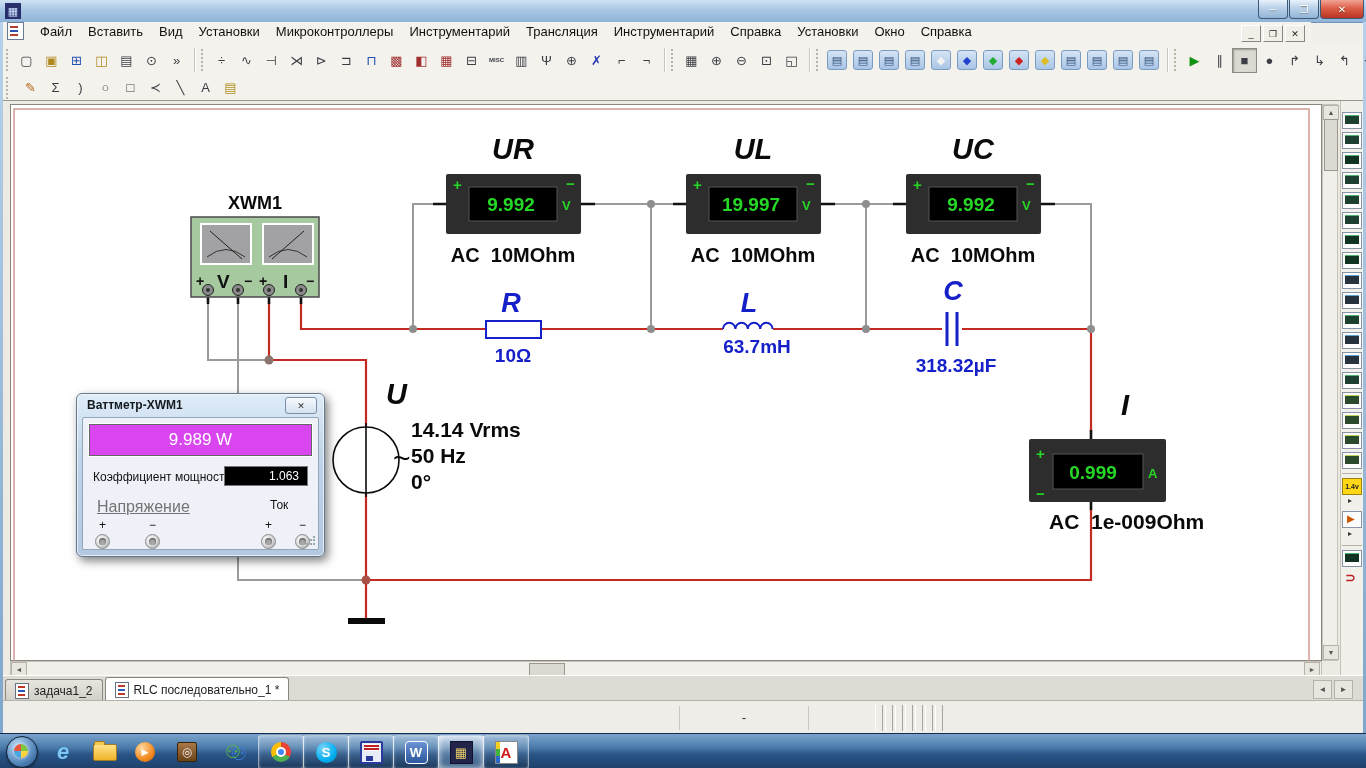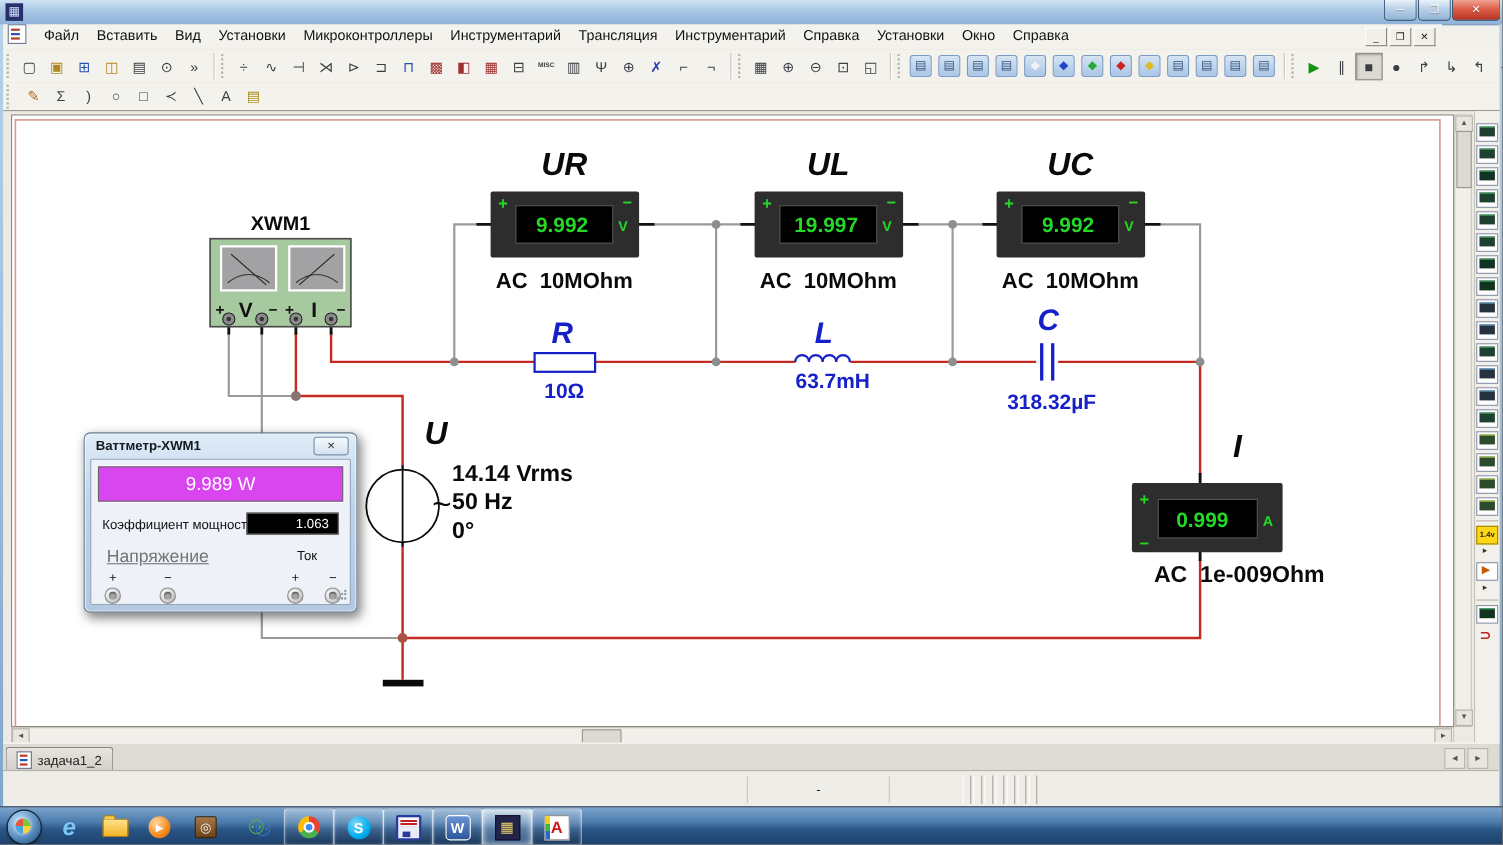--- a/index.html
+++ b/index.html
@@ -660,20 +660,24 @@
           <span>⊃</span>
         </div>
       </div>
   </div>
 
   <div class="abs tabrow">
     <div class="tab">
       <span class="tab-ico"></span>
       <span>задача1_2</span>
     </div>
+    <div class="tab active">
+      <span class="tab-ico"></span>
+      <span>RLC последовательно_1 *</span>
+    </div>
     <div class="tab-arrows">
       <div class="tab-arr">◄</div>
       <div class="tab-arr">►</div>
     </div>
   </div>
 
   <div class="abs statusbar">
     <div class="st-a"></div>
     <div class="st-b">-</div>
     <div class="st-c"></div>

